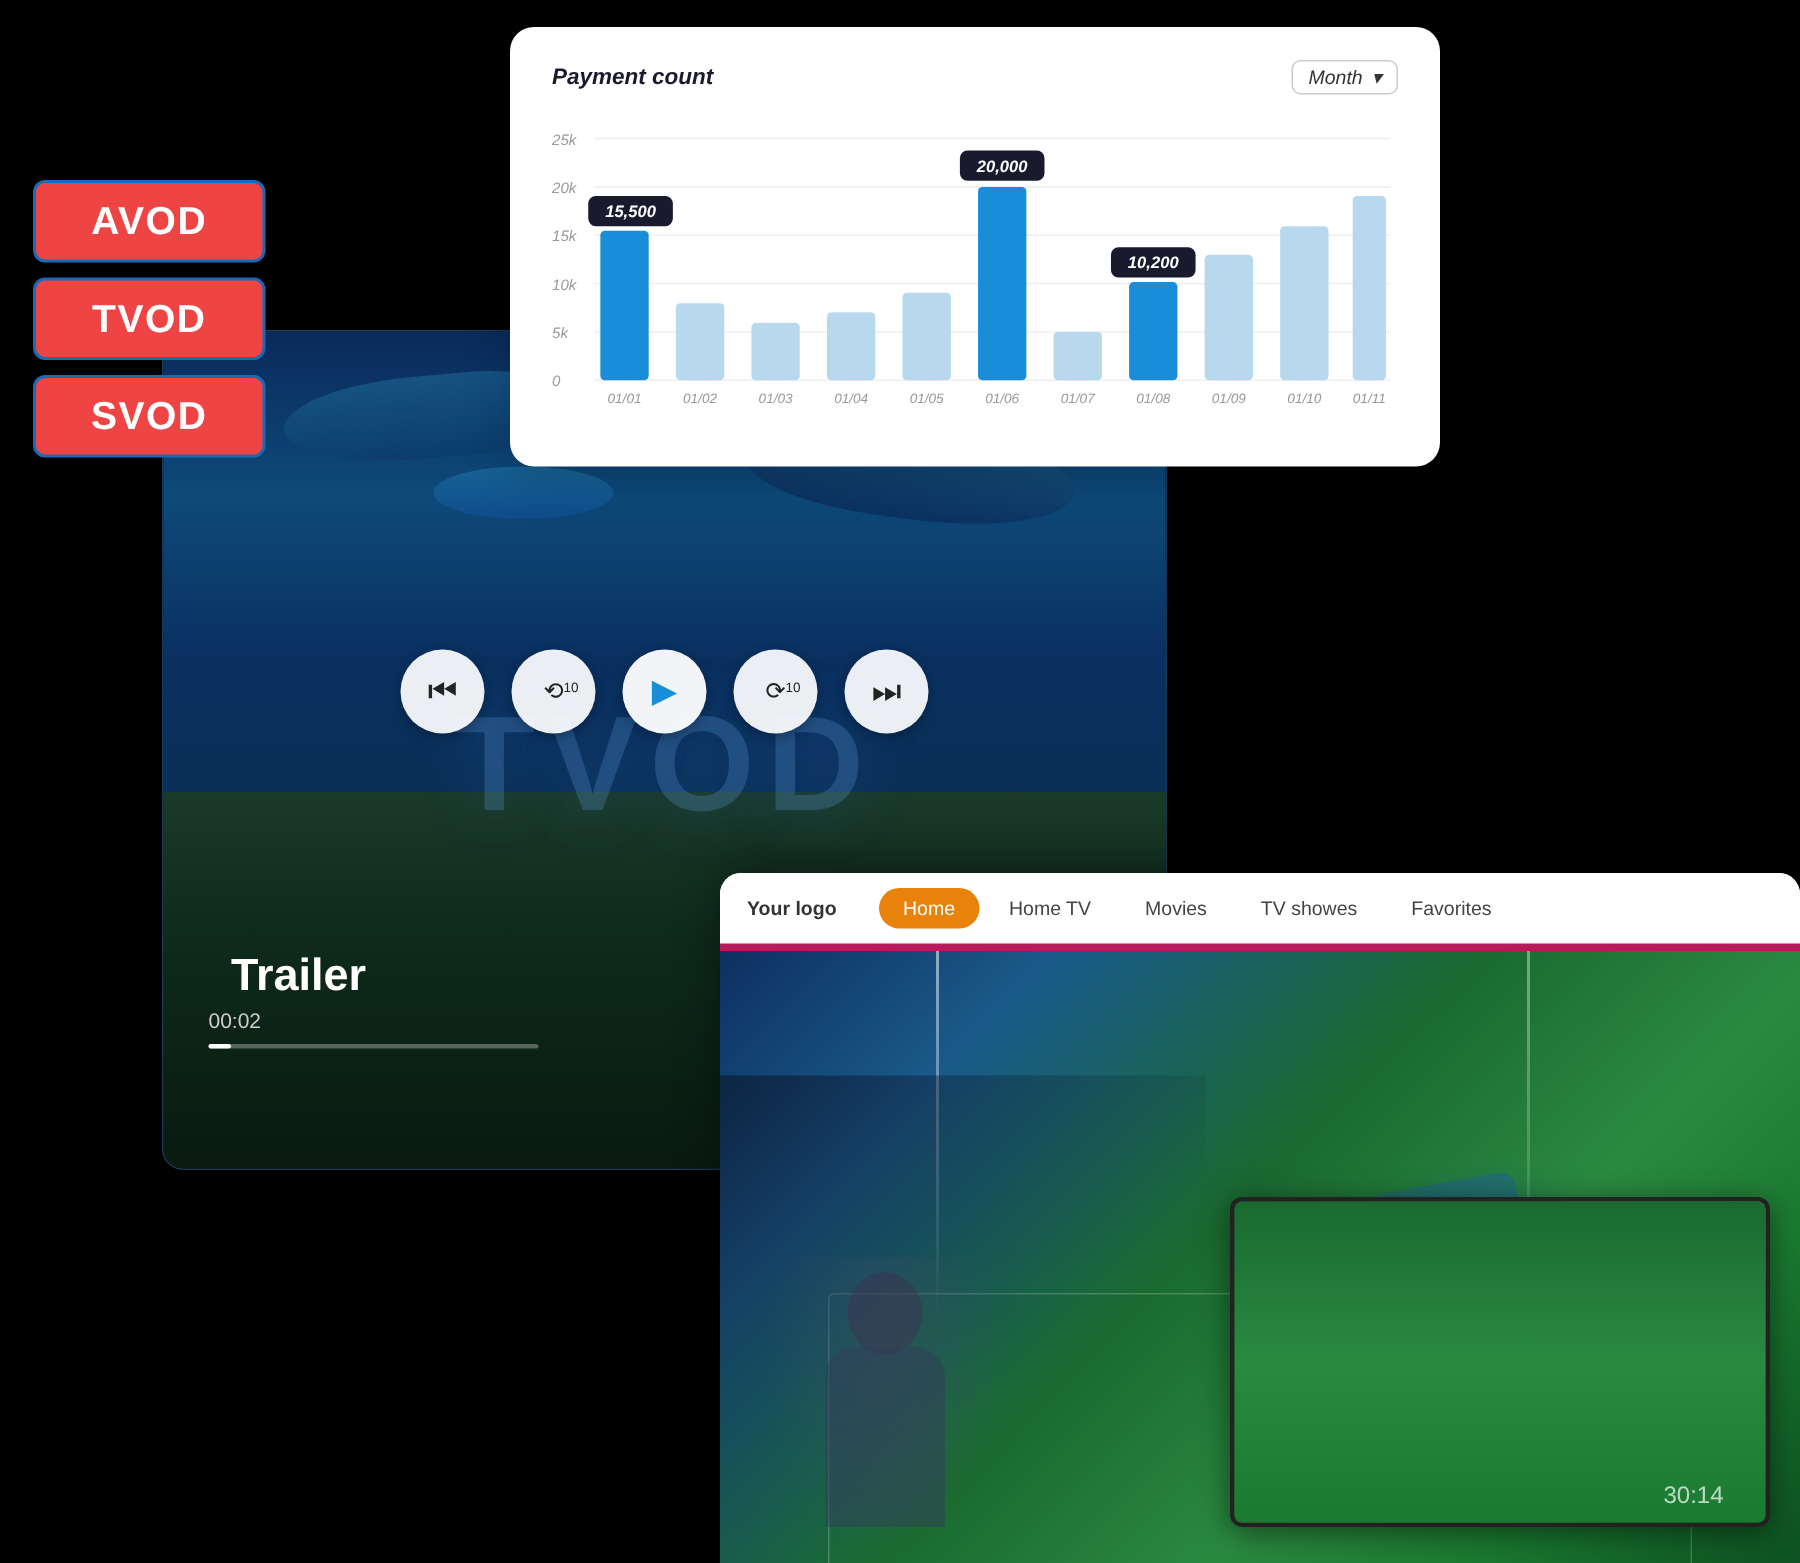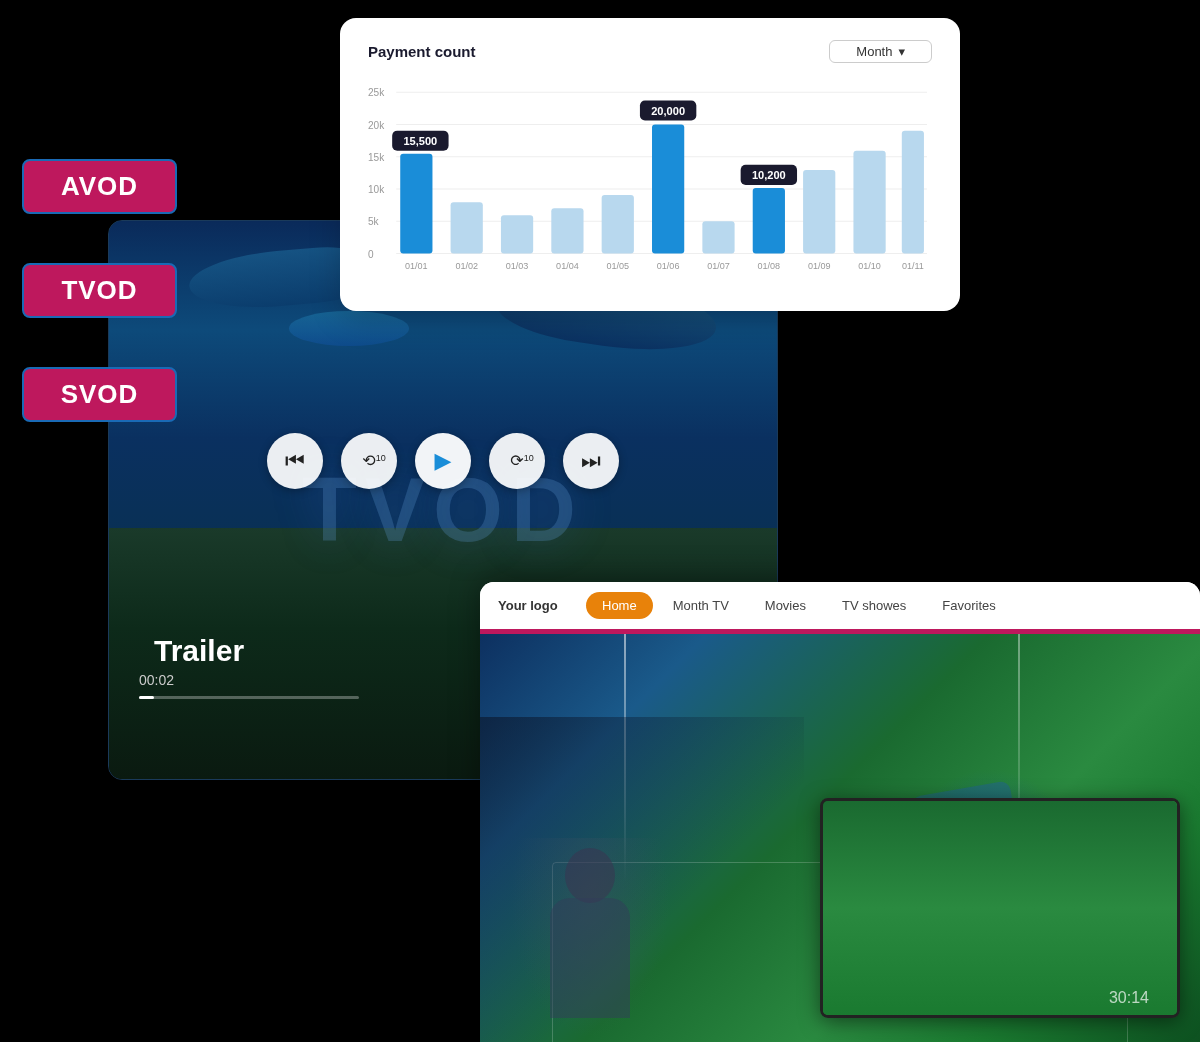--- a/index.html
+++ b/index.html
@@ -16,64 +16,64 @@
     .vod-labels {
       position: absolute;
       left: 22px;
       top: 120px;
       display: flex;
       flex-direction: column;
       gap: 10px;
       z-index: 20;
     }
     .vod-label {
-      background: #be185d;
+      background: #ef4444;
       border: 2px solid #1a6ab5;
       border-radius: 8px;
       color: #fff;
       font-size: 26px;
       font-weight: 700;
       width: 155px;
       height: 55px;
       display: flex;
       align-items: center;
       justify-content: center;
       letter-spacing: 1px;
-      margin-top: 39px;
     }
 
     
     .chart-card {
       position: absolute;
       top: 18px;
       left: 340px;
       width: 620px;
       background: #fff;
       border-radius: 16px;
       box-shadow: 0 8px 32px rgba(0,0,0,0.18);
       padding: 22px 28px 18px 28px;
       z-index: 30;
+      font-style: italic;
     }
     .chart-header {
       display: flex;
       align-items: center;
       justify-content: space-between;
       margin-bottom: 10px;
     }
     .chart-title {
       font-size: 15px;
       font-weight: 600;
       color: #1a1a2e;
     }
     .month-dropdown {
       display: flex;
       align-items: center;
       border: 1px solid #ccc;
       border-radius: 6px;
-      padding: 3px 26px;
+      padding: 3px 10px;
       font-size: 13px;
       color: #333;
       gap: 6px;
       cursor: pointer;
     }
     .chart-area {
       position: relative;
       width: 100%;
       height: 220px;
       text-align: center;
@@ -398,21 +398,21 @@
 
 <div class="tv-app">
 
   <div class="tv-nav">
     <div class="tv-logo">Your logo</div>
     <div class="tv-nav-items">
       <div class="tv-nav-item active">
         <span>Home</span>
       </div>
       <div class="tv-nav-item">
-        <span>Month TV</span>
+        <span>Home TV</span>
       </div>
       <div class="tv-nav-item">
         <span>Movies</span>
       </div>
       <div class="tv-nav-item">
         <span>TV showes</span>
       </div>
       <div class="tv-nav-item">
         <span>Favorites</span>
       </div>

